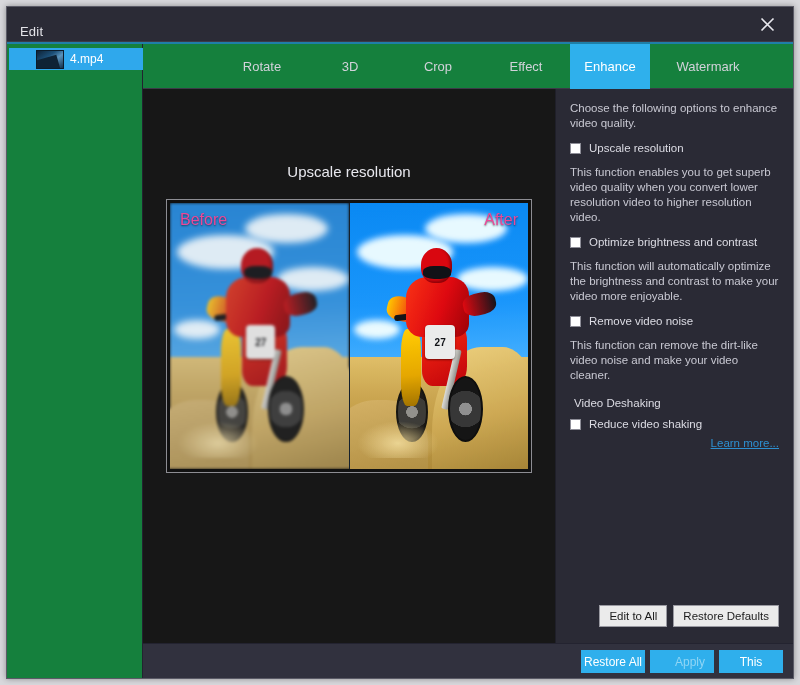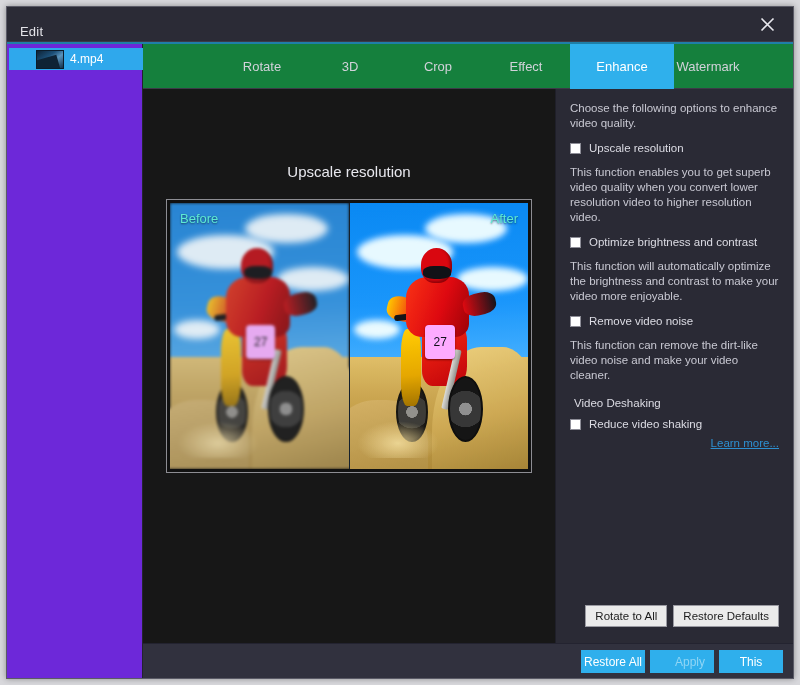--- a/index.html
+++ b/index.html
@@ -41,21 +41,21 @@
   #accent-rule {
     position: absolute; left: 0; top: 35px;
     width: 100%; height: 2px;
     background: #1f7fa8;
   }
 
   
   #sidebar {
     position: absolute; left: 0; top: 37px;
     width: 136px; bottom: 0;
-    background: #6d28d9;
+    background: #15803d;
     border-right: 1px solid #232330;
   }
   #file-item {
     position: absolute; left: 2px; top: 4px;
     width: 134px; height: 22px;
     background: #2fa8ec;
     display: flex; align-items: center;
     cursor: pointer;
   }
   #file-thumb {
@@ -102,21 +102,21 @@
     position: absolute; left: 23px; top: 110px;
     width: 366px; height: 274px;
     border: 1px solid #8d8d93;
     background: #111;
     padding: 3px;
     display: flex;
   }
   .pane { position: relative; width: 50%; height: 100%; overflow: hidden; }
   .pane + .pane { border-left: 1px solid #15202c; }
   .pane-label {
-    position: absolute; top: 8px; font-size: 13px; color: #5eead4;
+    position: absolute; top: 8px; font-size: 16px; color: #ec4899;
     z-index: 6; text-shadow: 0 1px 2px rgba(0,0,0,.55);
   }
   .pane-label.left  { left: 10px; }
   .pane-label.right { right: 10px; }
 
   
   .photo { position: absolute; inset: 0; }
   .sky {
     position: absolute; inset: 0;
     background: linear-gradient(178deg,#1b86e0 0%,#2a93e8 38%,#63b6f0 70%,#9ccff5 100%);
@@ -170,23 +170,23 @@
     background: linear-gradient(175deg,#f4c820 0%,#d9a514 60%,#9c7409 100%);
     border-radius: 30% 28% 34% 30%;
   }
   .bike-body {
     position: absolute; left: 34%; top: 36%; width: 38%; height: 32%;
     background: linear-gradient(150deg,#e7331f,#ab0f15);
     border-radius: 24% 30% 30% 24%;
   }
   .plate {
     position: absolute; left: 37%; top: 38%; width: 25%; height: 17%;
-    background: #f0abfc; border-radius: 4px;
+    background: #e5e5e5; border-radius: 4px;
     display: flex; align-items: center; justify-content: center;
-    font-size: 12px; font-weight: normal; color: #17181c;
+    font-size: 10px; font-weight: bold; color: #17181c;
     box-shadow: 0 1px 2px rgba(0,0,0,.45);
   }
   .fork {
     position: absolute; left: 56%; top: 50%; width: 6%; height: 30%;
     background: linear-gradient(90deg,#d8d8d4,#8e8e8a);
     transform: rotate(13deg); border-radius: 2px;
   }
   .wheel {
     position: absolute; border-radius: 50%;
     background: radial-gradient(circle at 50% 50%, #8f8f8f 0 18%, #3b3b3b 19% 52%, #1b1b1b 53% 100%);
@@ -283,21 +283,21 @@
       <span id="file-thumb"></span>
       <span id="file-label">4.mp4</span>
     </div>
   </div>
 
   <div id="tabbar">
     <div class="tab" style="left:75px;  width:88px;">Rotate</div>
     <div class="tab" style="left:163px; width:88px;">3D</div>
     <div class="tab" style="left:251px; width:88px;">Crop</div>
     <div class="tab" style="left:339px; width:88px;">Effect</div>
-    <div class="tab active" style="left:427px; width:104px;">Enhance</div>
+    <div class="tab active" style="left:427px; width:80px;">Enhance</div>
     <div class="tab" style="left:515px; width:100px;">Watermark</div>
   </div>
 
   <div id="stage">
     <div id="stage-title">Upscale resolution</div>
 
     <div id="preview-frame">
 
       <div class="pane before">
         <div class="photo">
@@ -385,21 +385,21 @@
     <div class="group-label">Video Deshaking</div>
 
     <div class="opt-row" style="margin-bottom:4px;">
       <span class="chk"></span>
       <span class="opt-label">Reduce video shaking</span>
     </div>
 
     <a id="learn-more">Learn more...</a>
 
     <div id="panel-actions">
-      <button class="light-btn">Rotate to All</button>
+      <button class="light-btn">Edit to All</button>
       <button class="light-btn">Restore Defaults</button>
     </div>
   </div>
 
   <div id="bottombar">
     <div id="bottom-actions">
       <button class="blue-btn">Restore All</button>
       <button class="blue-btn disabled">Apply</button>
       <button class="blue-btn">This</button>
     </div>

